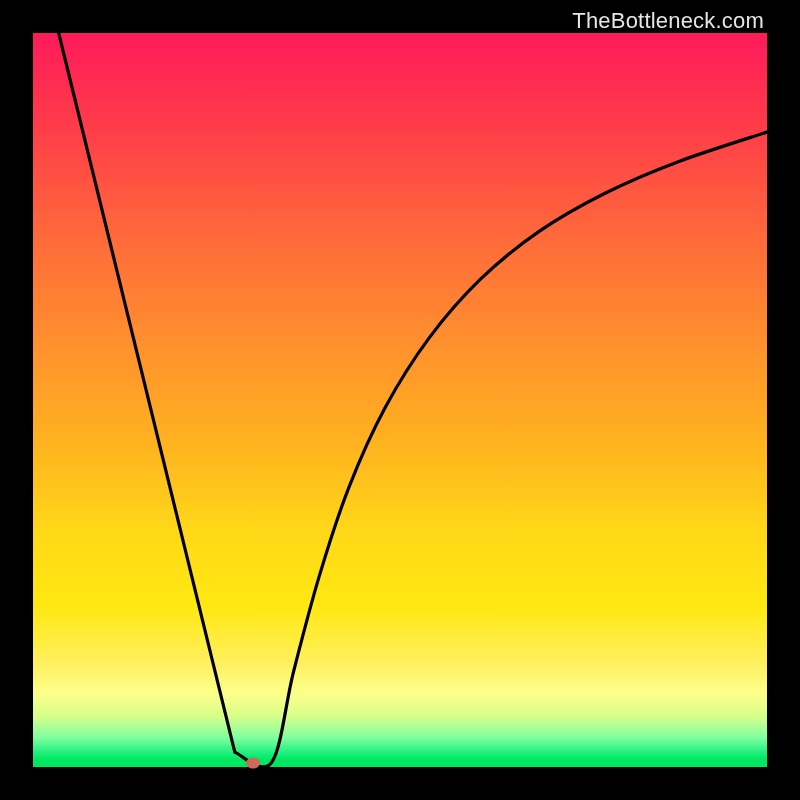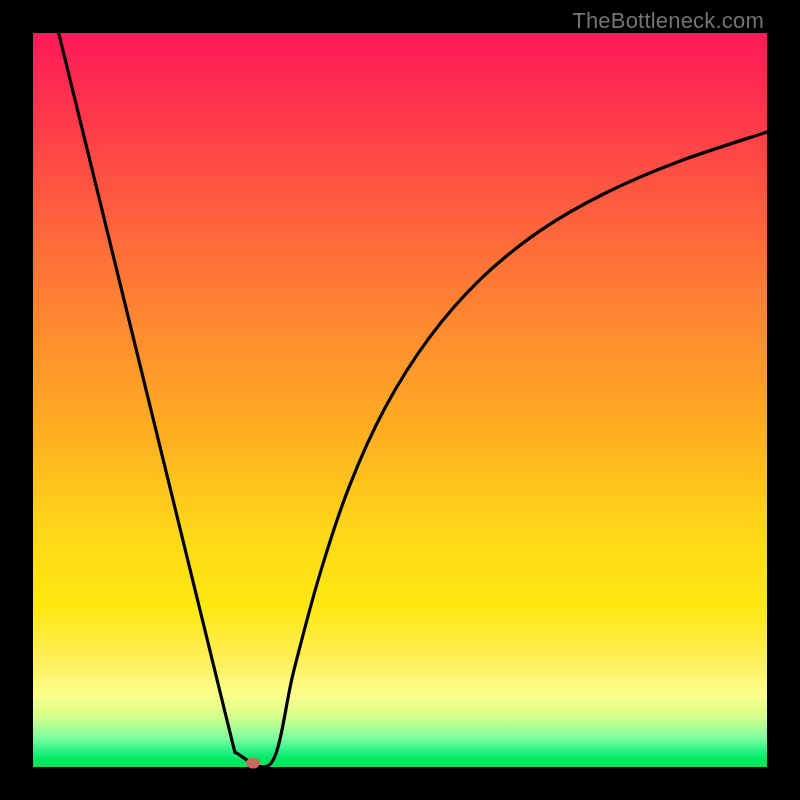--- a/index.html
+++ b/index.html
@@ -31,21 +31,21 @@
       #20f080 98%,
       #00e860 99%,
       #00e860 100%);
   }
   .attribution {
     position: absolute;
     top: 8px;
     right: 36px;
     font-family: Arial, Helvetica, sans-serif;
     font-size: 22px;
-    color: #737373;
+    color: #e5e5e5;
     font-weight: 500;
     letter-spacing: 0.2px;
   }
   svg.curve {
     position: absolute;
     left: 0;
     top: 0;
     width: 734px;
     height: 734px;
   }

